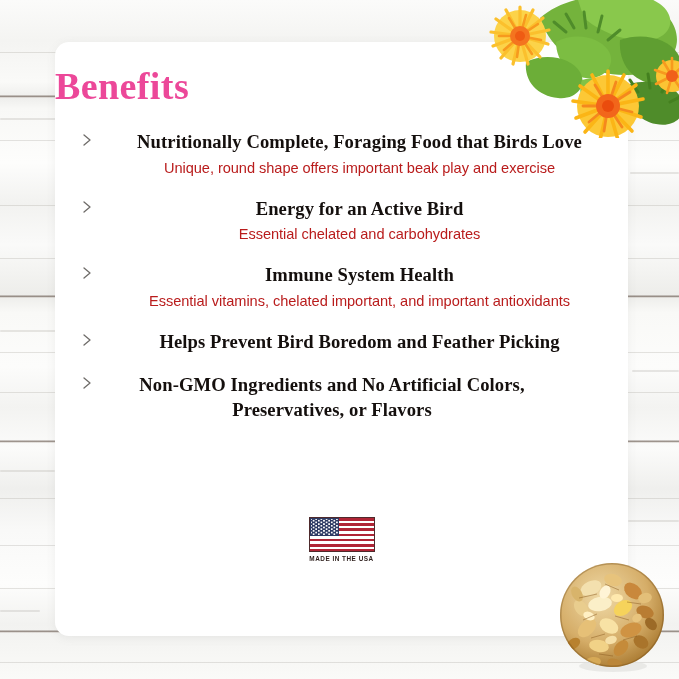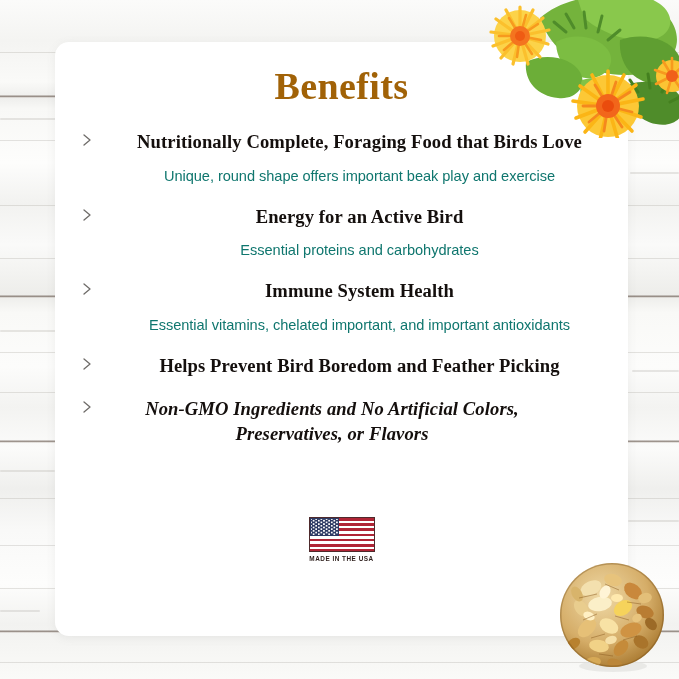--- a/index.html
+++ b/index.html
@@ -58,41 +58,41 @@
     background: #ffffff;
     border-radius: 14px;
     box-shadow: 0 2px 10px rgba(120,120,120,0.10);
   }
 
   .card-title {
     position: absolute;
     top: 22px;
     left: 0;
     width: 100%;
-    text-align: center;
+    text-align: left;
     font-family: "Liberation Serif", serif;
     font-weight: bold;
     font-size: 38px;
     letter-spacing: 0.4px;
-    color: #a16207;
+    color: #ec4899;
   }
 
   .benefit-list {
     position: absolute;
     top: 88px;
     left: 24px;
     width: 528px;
     text-align: center;
   }
   .benefit {
     position: relative;
     padding-left: 33px;
     margin-bottom: 19px;
   }
-  .benefit:last-child { margin-bottom: 12px; font-style: italic; }
+  .benefit:last-child { margin-bottom: 12px; }
 
   .chev {
     position: absolute;
     left: 2px;
     top: 2px;
     width: 14px;
     height: 16px;
     color: #6f6c69;
     font-family: "Liberation Sans", sans-serif;
     font-size: 17px;
@@ -104,25 +104,25 @@
 
   .b-head {
     font-family: "Liberation Serif", serif;
     font-weight: bold;
     font-size: 18.6px;
     line-height: 1.32;
     color: #140f0d;
     letter-spacing: 0.1px;
   }
   .b-sub {
-    margin-top: 12px;
+    margin-top: 4px;
     font-family: "Liberation Sans", sans-serif;
     font-size: 14.6px;
     line-height: 1.3;
-    color: #0f766e;
+    color: #b91c1c;
     letter-spacing: -0.05px;
   }
 
   
   .badge {
     position: absolute;
     left: 50%;
     transform: translateX(-50%);
     top: 475px;
     width: 72px;
@@ -239,21 +239,21 @@
         <div class="b-sub">Unique, round shape offers important beak play and exercise</div>
       </div>
 
       <div class="benefit">
         <span class="chev">
           <svg width="14" height="16" viewBox="0 0 14 16">
               <path d="M3 3 L9 8 L3 13" fill="none" stroke="#6f6c69" stroke-width="1.3" stroke-linecap="round" stroke-linejoin="round"></path>
             </svg>
         </span>
         <div class="b-head">Energy for an Active Bird</div>
-        <div class="b-sub">Essential proteins and carbohydrates</div>
+        <div class="b-sub">Essential chelated and carbohydrates</div>
       </div>
 
       <div class="benefit">
         <span class="chev">
           <svg width="14" height="16" viewBox="0 0 14 16">
               <path d="M3 3 L9 8 L3 13" fill="none" stroke="#6f6c69" stroke-width="1.3" stroke-linecap="round" stroke-linejoin="round"></path>
             </svg>
         </span>
         <div class="b-head">Immune System Health</div>
         <div class="b-sub">Essential vitamins, chelated important, and important antioxidants</div>

